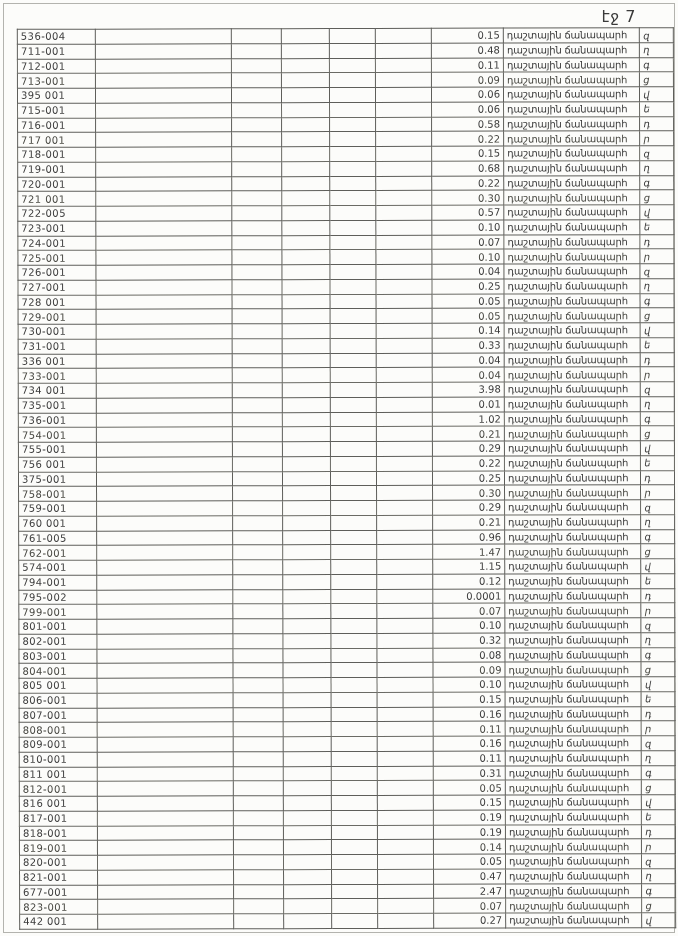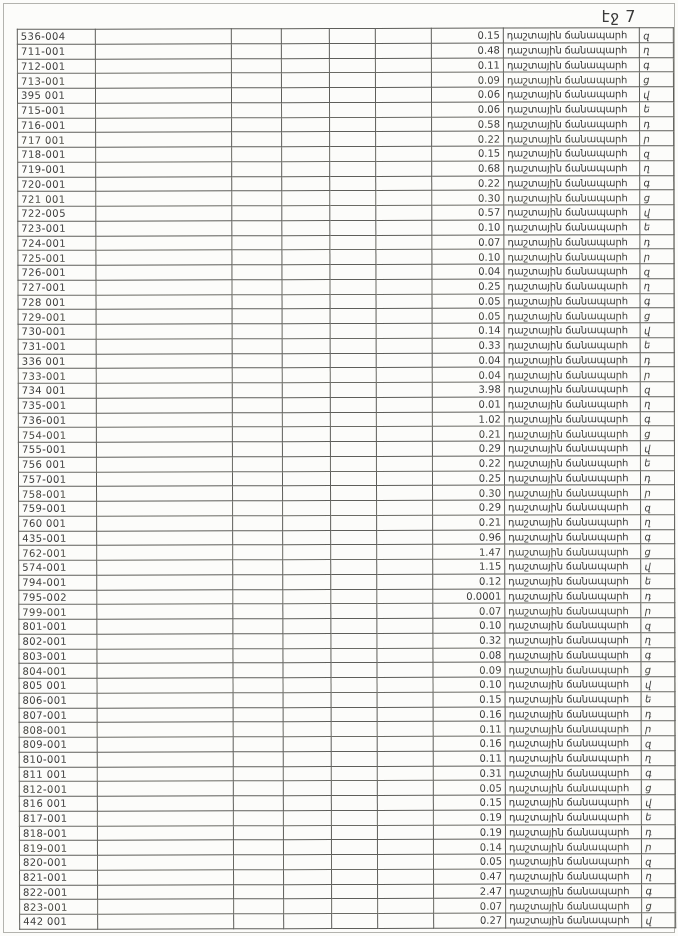--- a/index.html
+++ b/index.html
@@ -385,21 +385,21 @@
     <td class="c-e"></td>
     <td class="c-e"></td>
     <td class="c-e"></td>
     <td class="c-e"></td>
     <td class="c-e"></td>
     <td class="c-val">0.22</td>
     <td class="c-name">դաշտային ճանապարհ</td>
     <td class="c-mark">ե</td>
   </tr>
         <tr>
-    <td class="c-code">757-001</td>
+    <td class="c-code">375-001</td>
     <td class="c-e"></td>
     <td class="c-e"></td>
     <td class="c-e"></td>
     <td class="c-e"></td>
     <td class="c-e"></td>
     <td class="c-val">0.25</td>
     <td class="c-name">դաշտային ճանապարհ</td>
     <td class="c-mark">դ</td>
   </tr>
         <tr>
@@ -429,21 +429,21 @@
     <td class="c-e"></td>
     <td class="c-e"></td>
     <td class="c-e"></td>
     <td class="c-e"></td>
     <td class="c-e"></td>
     <td class="c-val">0.21</td>
     <td class="c-name">դաշտային ճանապարհ</td>
     <td class="c-mark">ղ</td>
   </tr>
         <tr>
-    <td class="c-code">435-001</td>
+    <td class="c-code">761-005</td>
     <td class="c-e"></td>
     <td class="c-e"></td>
     <td class="c-e"></td>
     <td class="c-e"></td>
     <td class="c-e"></td>
     <td class="c-val">0.96</td>
     <td class="c-name">դաշտային ճանապարհ</td>
     <td class="c-mark">գ</td>
   </tr>
         <tr>
@@ -693,21 +693,21 @@
     <td class="c-e"></td>
     <td class="c-e"></td>
     <td class="c-e"></td>
     <td class="c-e"></td>
     <td class="c-e"></td>
     <td class="c-val">0.47</td>
     <td class="c-name">դաշտային ճանապարհ</td>
     <td class="c-mark">ղ</td>
   </tr>
         <tr>
-    <td class="c-code">822-001</td>
+    <td class="c-code">677-001</td>
     <td class="c-e"></td>
     <td class="c-e"></td>
     <td class="c-e"></td>
     <td class="c-e"></td>
     <td class="c-e"></td>
     <td class="c-val">2.47</td>
     <td class="c-name">դաշտային ճանապարհ</td>
     <td class="c-mark">գ</td>
   </tr>
         <tr>

